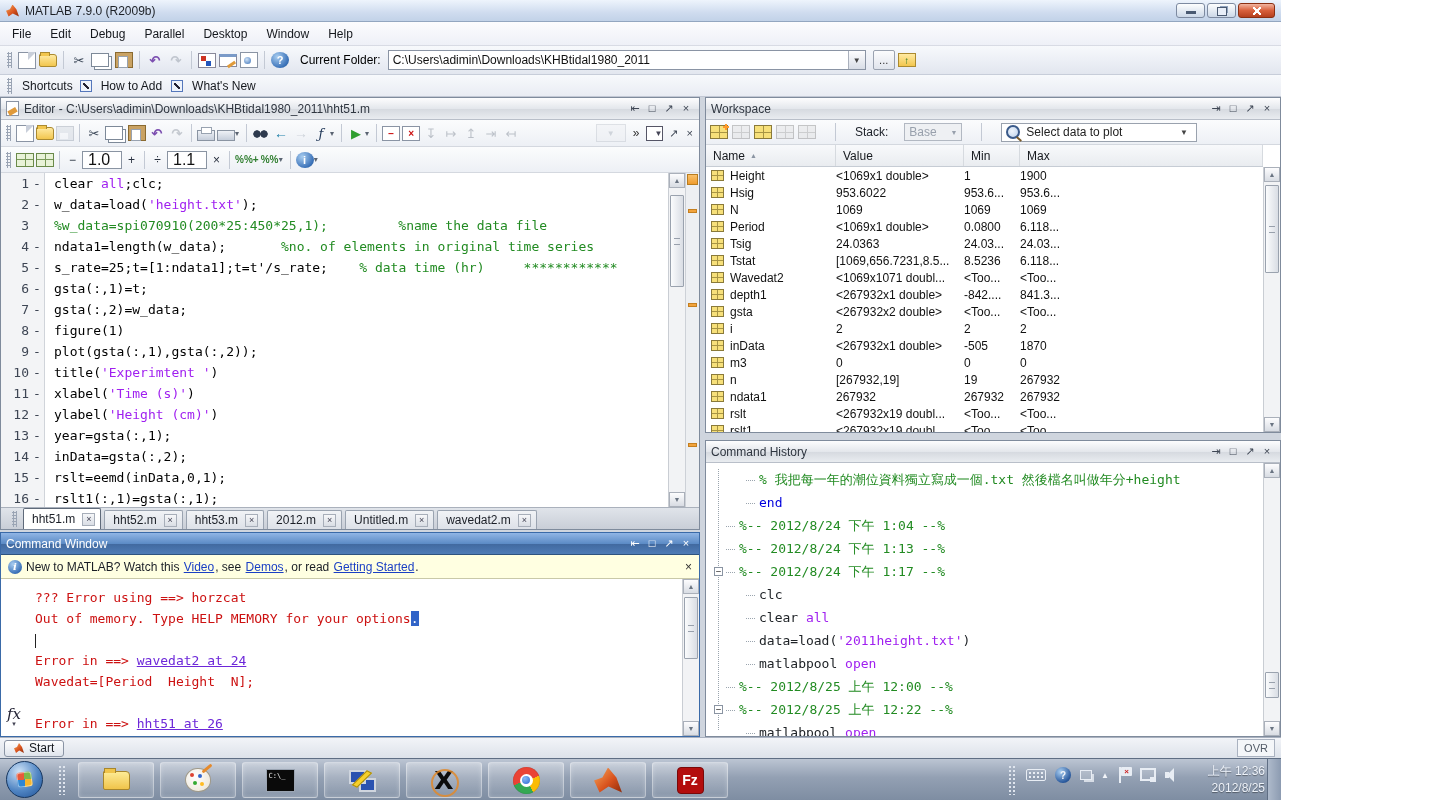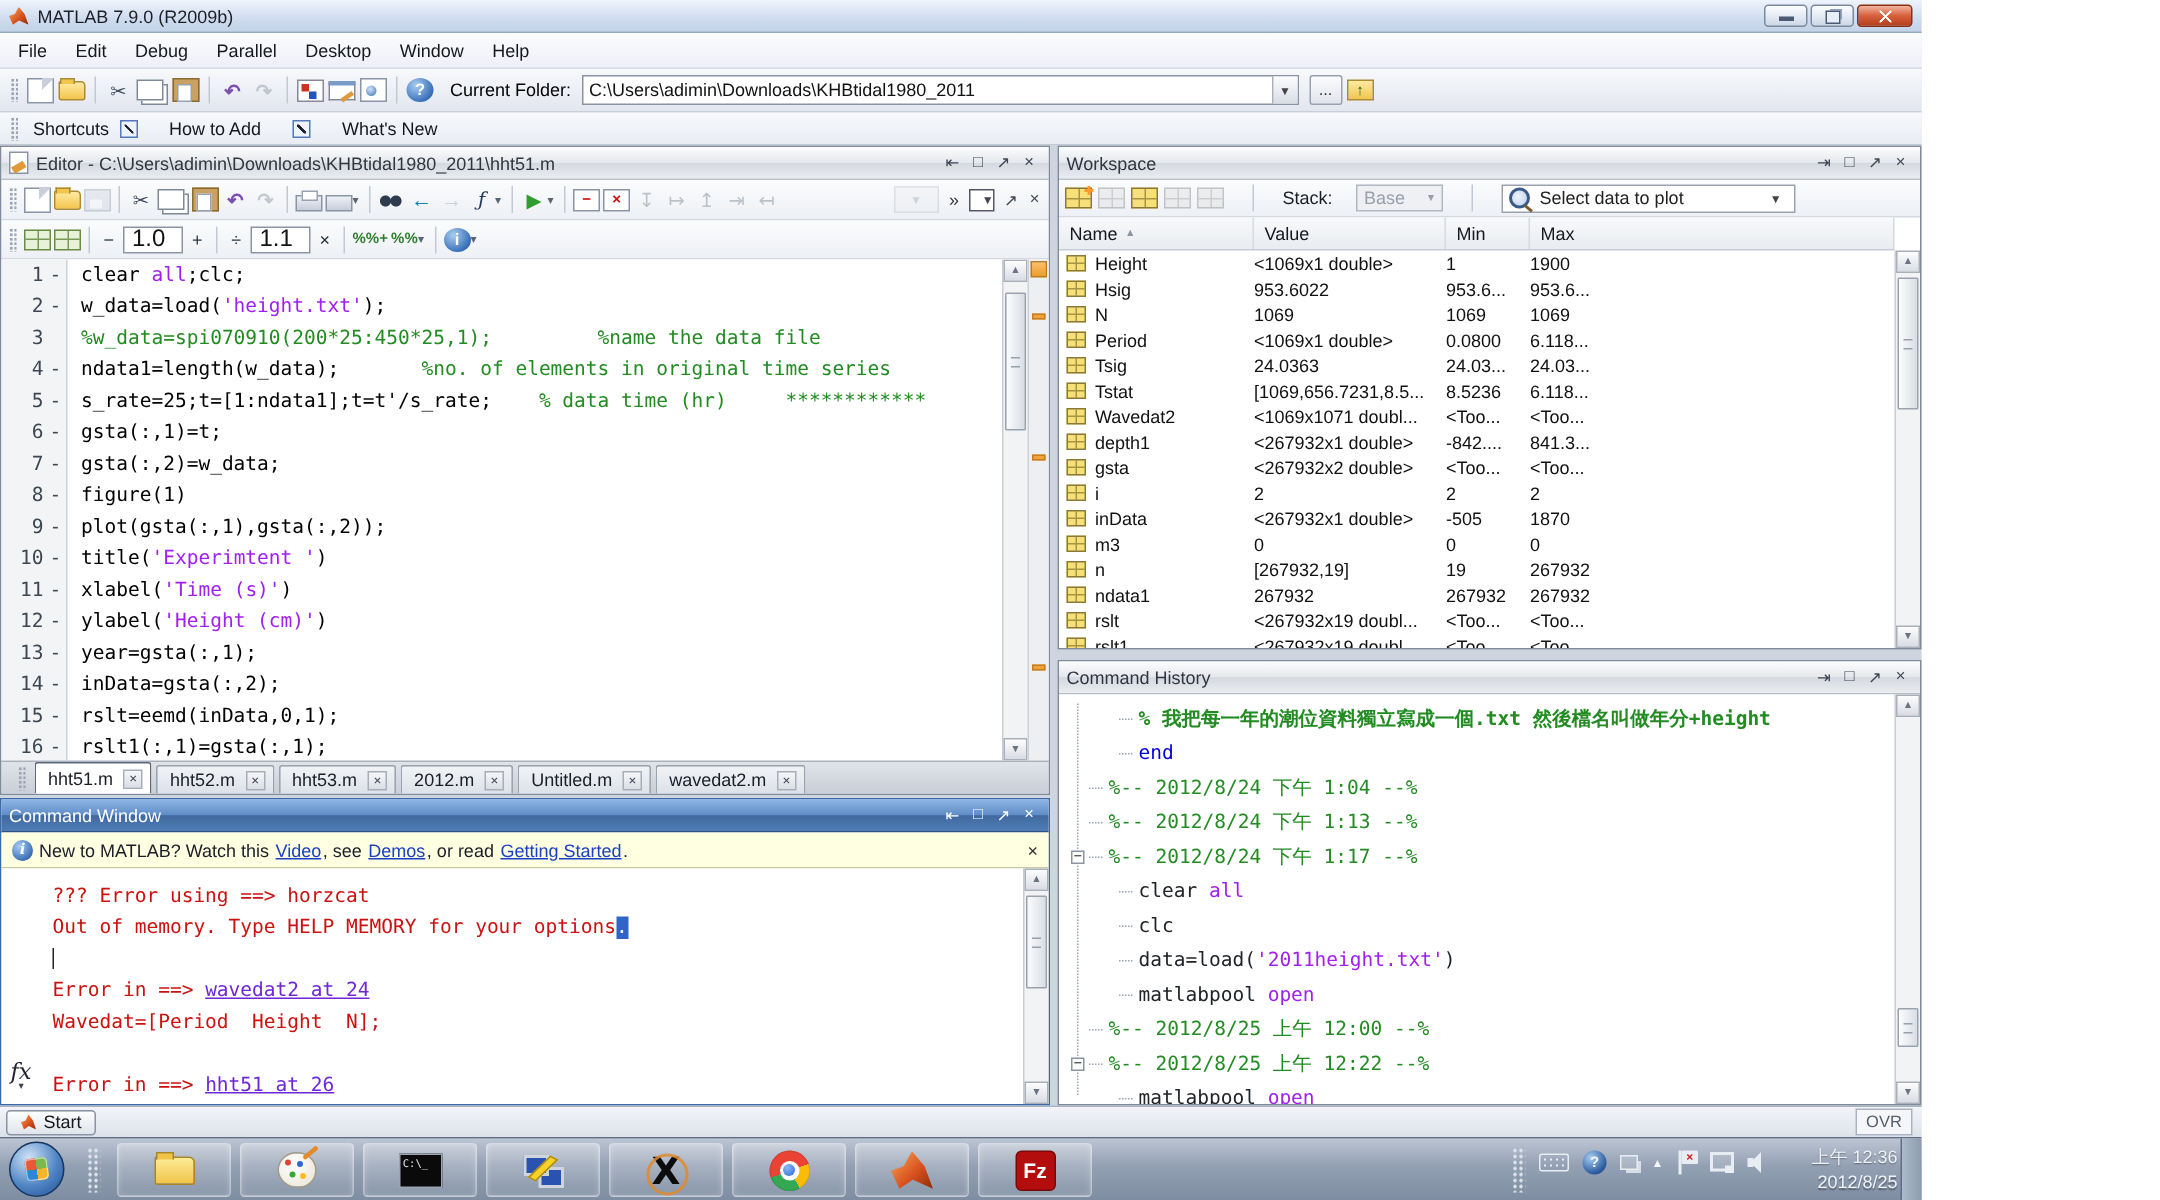--- a/index.html
+++ b/index.html
@@ -252,21 +252,21 @@
         <span class="cf-text">C:\Users\adimin\Downloads\KHBtidal1980_2011</span>
         <span class="dd-btn">▼</span>
       </span>
       <span class="btn-ellipsis">...</span>
       <span class="tbi ic-up-folder">↑</span>
     </div>
 
     <div class="shortcutbar">
       <span class="grip"></span>
       <span>Shortcuts</span>
-      <span id="shortcut-items" style="display:flex;align-items:center;gap:21px">
+      <span id="shortcut-items" style="display:flex;align-items:center;gap:9px">
           <span class="sc-ic"></span>
           <span class="sc-item">How to Add</span>
           <span class="sc-ic"></span>
           <span class="sc-item">What's New</span>
         </span>
     </div>
 
     <div class="desktop">
 
       <div class="panel panel-editor">
@@ -670,27 +670,27 @@
           <span class="pt-btns" id="ch-winbtns">
               <span class="pt-btn">⇥</span>
               <span class="pt-btn">□</span>
               <span class="pt-btn">↗</span>
               <span class="pt-btn pt-close">×</span>
             </span>
         </div>
         <div class="ch-content">
           <div class="ch-guide"></div>
           <div id="ch-lines">
-              <div class="h-line" style="padding-left: 40px; font-weight: bold;"><span class="h-tick"></span><span class="sg-hc">% 我把每一年的潮位資料獨立寫成一個.txt 然後檔名叫做年分+height</span></div>
+              <div class="h-line" style="padding-left: 40px;"><span class="h-tick"></span><span class="sg-hc">% 我把每一年的潮位資料獨立寫成一個.txt 然後檔名叫做年分+height</span></div>
               <div class="h-line" style="padding-left: 40px;"><span class="h-tick"></span><span class="sg-hk">end</span></div>
               <div class="h-line" style="padding-left: 20px;"><span class="h-tick"></span><span class="sg-hc">%-- 2012/8/24 下午 1:04 --%</span></div>
               <div class="h-line" style="padding-left: 20px;"><span class="h-tick"></span><span class="sg-hc">%-- 2012/8/24 下午 1:13 --%</span></div>
               <div class="h-line" style="padding-left: 20px;"><span class="h-exp">−</span><span class="h-tick"></span><span class="sg-hc">%-- 2012/8/24 下午 1:17 --%</span></div>
+              <div class="h-line" style="padding-left: 40px;"><span class="h-tick"></span><span class="sg-hp">clc</span></div>
               <div class="h-line" style="padding-left: 40px;"><span class="h-tick"></span><span class="sg-hp">clear </span><span class="sg-hs">all</span></div>
-              <div class="h-line" style="padding-left: 40px;"><span class="h-tick"></span><span class="sg-hp">clc</span></div>
               <div class="h-line" style="padding-left: 40px;"><span class="h-tick"></span><span class="sg-hp">data=load(</span><span class="sg-hs">'2011height.txt'</span><span class="sg-hp">)</span></div>
               <div class="h-line" style="padding-left: 40px;"><span class="h-tick"></span><span class="sg-hp">matlabpool </span><span class="sg-hs">open</span></div>
               <div class="h-line" style="padding-left: 20px;"><span class="h-tick"></span><span class="sg-hc">%-- 2012/8/25 上午 12:00 --%</span></div>
               <div class="h-line" style="padding-left: 20px;"><span class="h-exp">−</span><span class="h-tick"></span><span class="sg-hc">%-- 2012/8/25 上午 12:22 --%</span></div>
               <div class="h-line" style="padding-left: 40px;"><span class="h-tick"></span><span class="sg-hp">matlabpool </span><span class="sg-hs">open</span></div>
             </div>
         </div>
         <div class="vsb" style="right:0;top:22px;bottom:0">
           <span class="sb-btn sb-top">▲</span>
           <span class="sb-btn sb-bot">▼</span>

